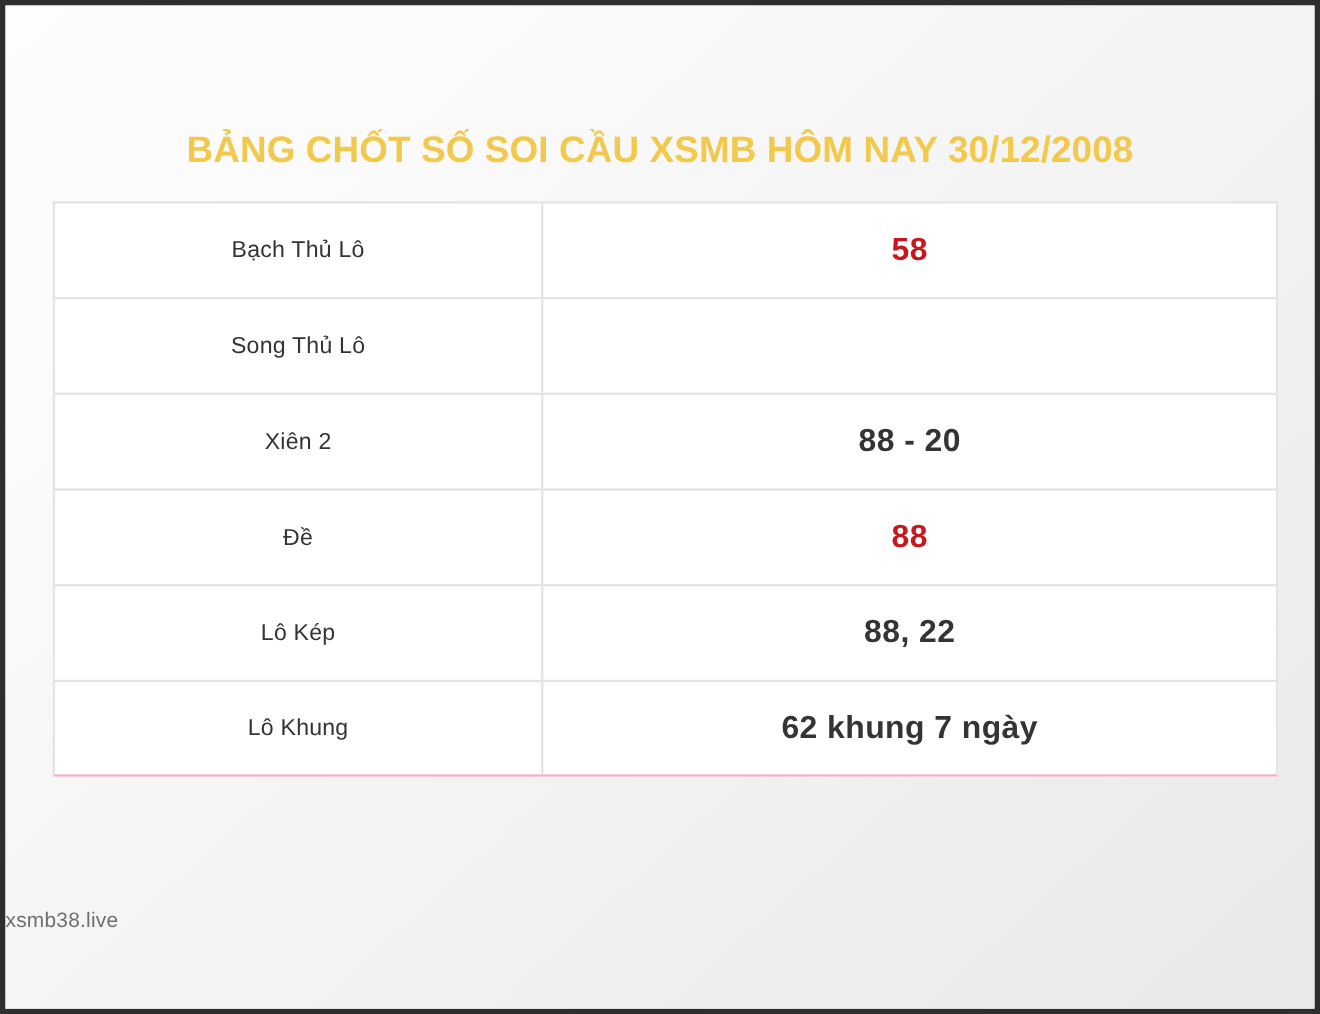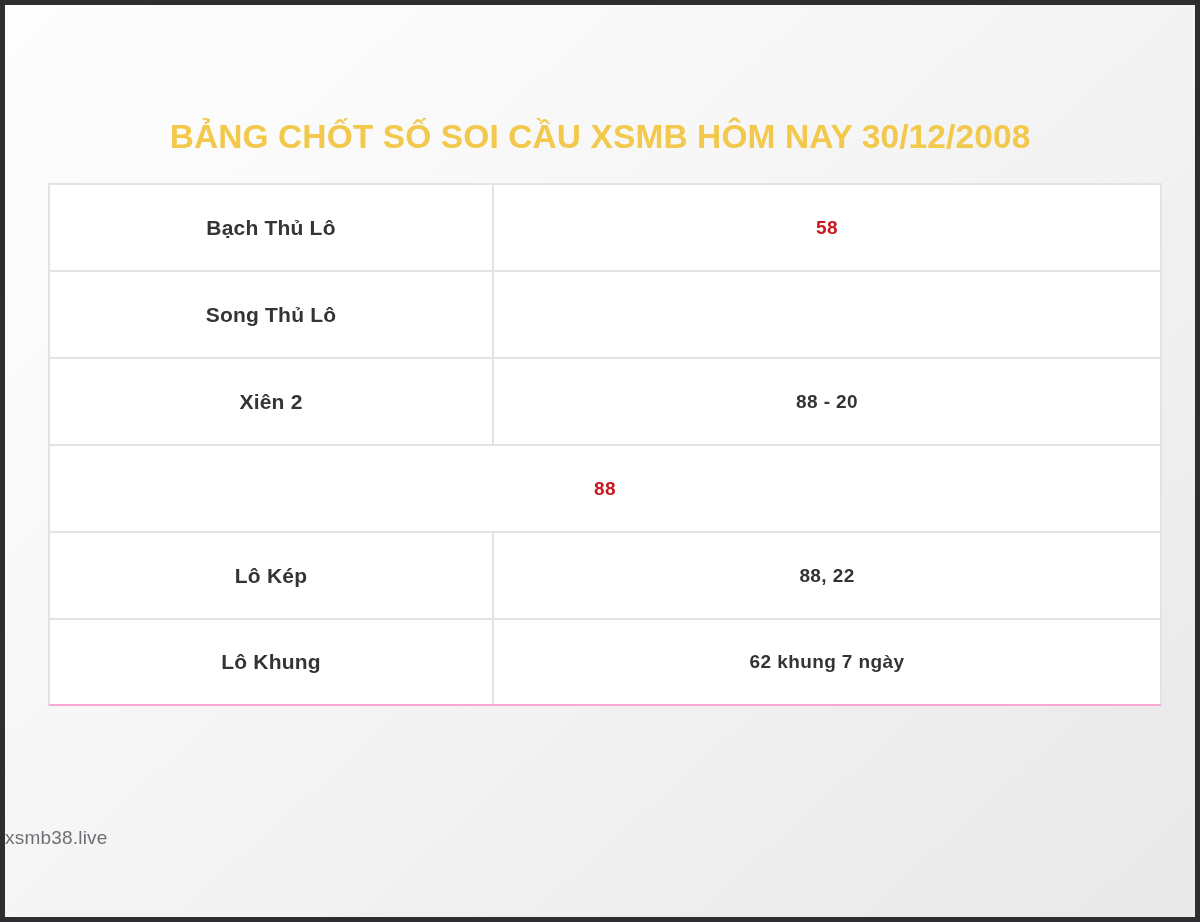--- a/index.html
+++ b/index.html
@@ -96,27 +96,27 @@
     justify-content: center;
     box-sizing: border-box;
     height: 100%;
     text-align: center;
   }
   .cell-label {
     width: 444px;
     flex: 0 0 444px;
     border-right: 2px solid #e3e3e3;
     font-size: 21px;
-    font-weight: bold;
+    font-weight: normal;
     color: #343434;
     letter-spacing: 0.2px;
   }
   .cell-value {
     flex: 1 1 auto;
-    font-size: 19px;
+    font-size: 29px;
     font-weight: bold;
     color: #343434;
     letter-spacing: 0.4px;
   }
   .cell-value.hot {
     color: #c8171e;
   }
 
   
   .footer {
@@ -150,20 +150,21 @@
           <div class="cell-value hot">58</div>
         </div>
         <div class="row">
           <div class="cell-label">Song Thủ Lô</div>
         </div>
         <div class="row">
           <div class="cell-label">Xiên 2</div>
           <div class="cell-value">88 - 20</div>
         </div>
         <div class="row">
+          <div class="cell-label">Đề</div>
           <div class="cell-value hot">88</div>
         </div>
         <div class="row">
           <div class="cell-label">Lô Kép</div>
           <div class="cell-value">88, 22</div>
         </div>
         <div class="row last">
           <div class="cell-label">Lô Khung</div>
           <div class="cell-value">62 khung 7 ngày</div>
         </div>

